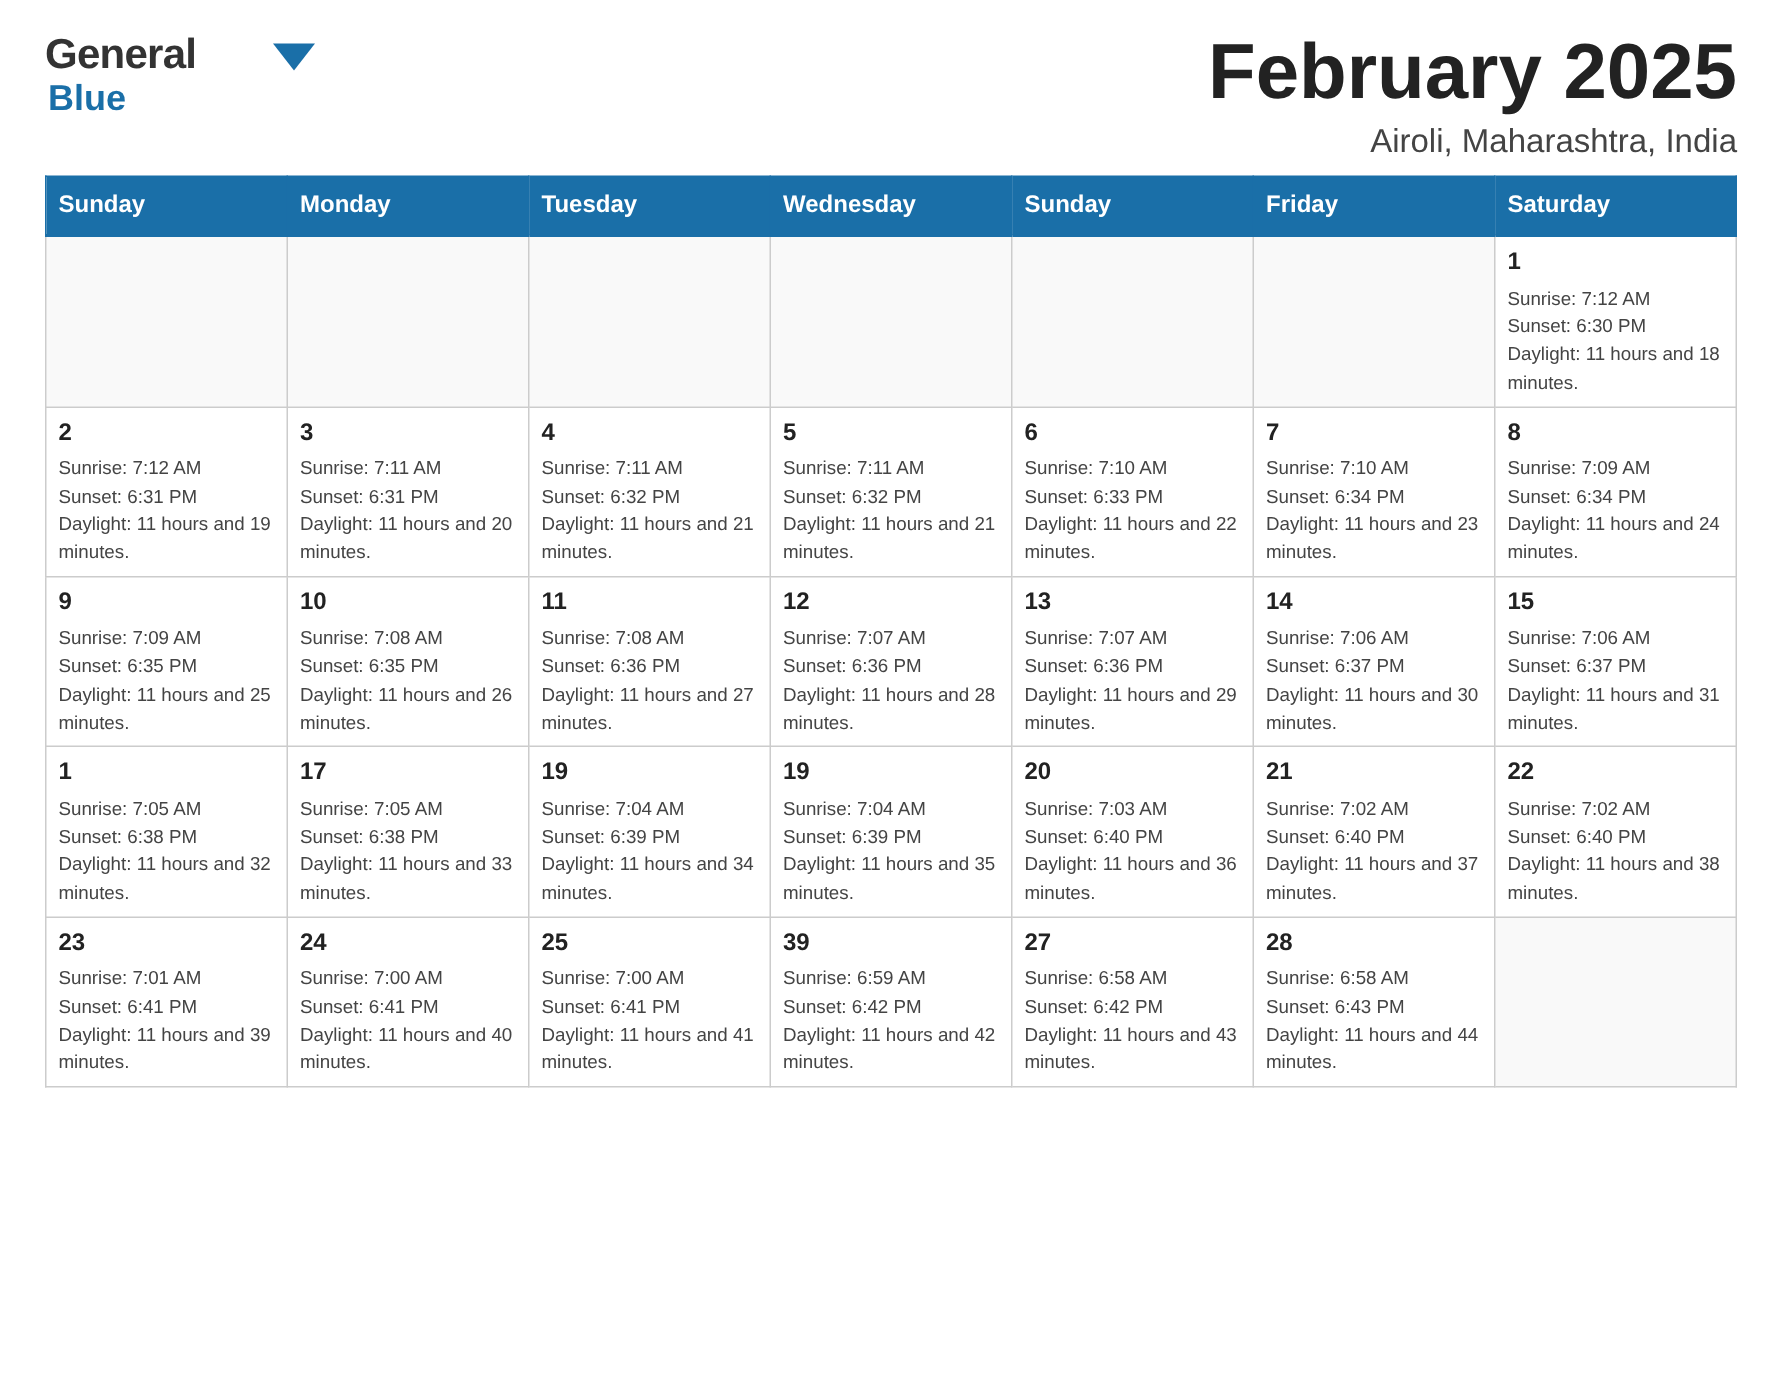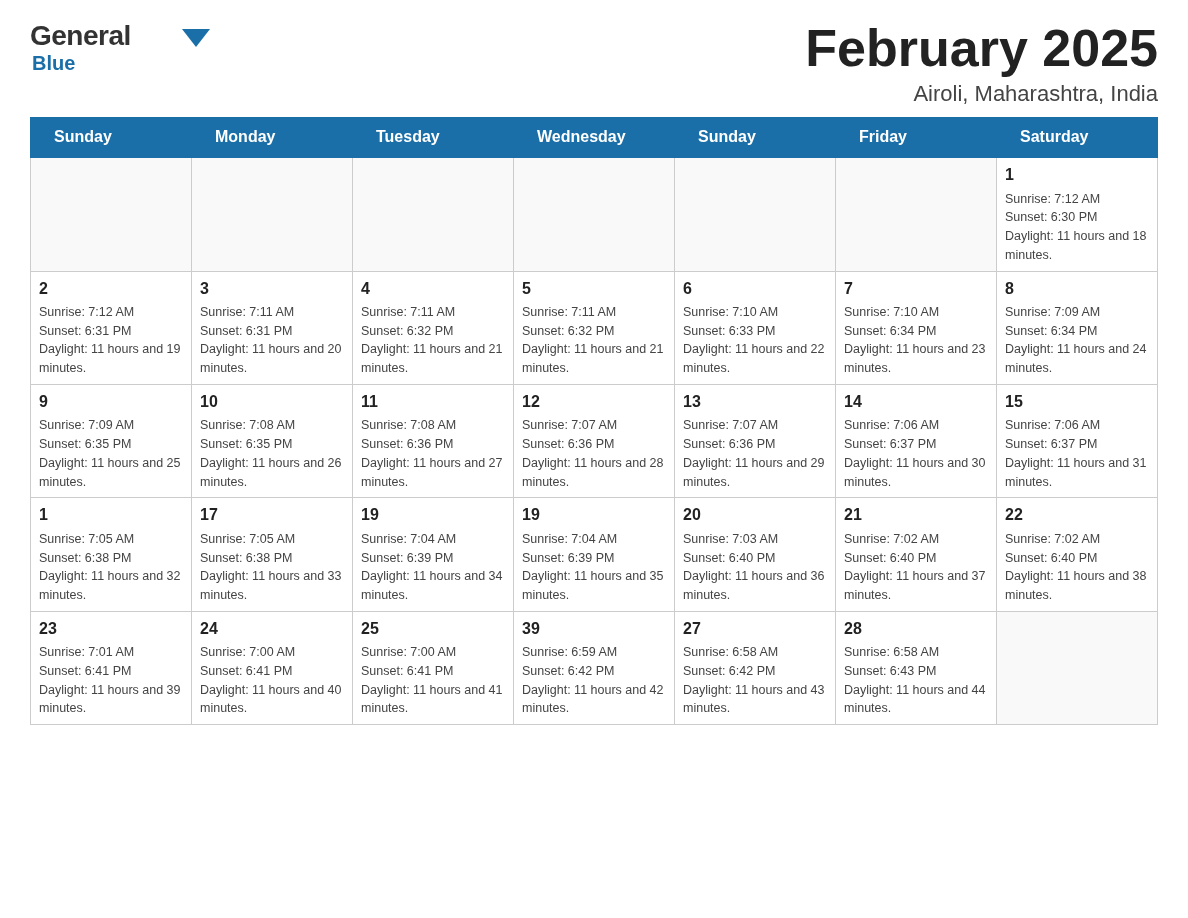--- a/index.html
+++ b/index.html
@@ -35,21 +35,21 @@
     .logo-triangle {
       width: 0;
       height: 0;
       border-left: 14px solid transparent;
       border-right: 14px solid transparent;
       border-top: 18px solid #1a6fa8;
       margin-left: 3px;
       margin-top: 4px;
     }
     .logo-blue {
-      font-size: 20px;
+      font-size: 24px;
       font-weight: bold;
       color: #1a6fa8;
       margin-left: 2px;
     }
     .title-block {
       text-align: right;
     }
     .title-block h1 {
       font-size: 52px;
       font-weight: 900;
@@ -65,21 +65,21 @@
     .calendar {
       width: 100%;
       border-collapse: collapse;
       margin-top: 10px;
     }
     .calendar thead th {
       background: #1a6fa8;
       color: #fff;
       font-size: 16px;
       font-weight: bold;
-      padding: 10px 23px;
+      padding: 10px 8px;
       text-align: left;
       border: 1px solid #1a6fa8;
     }
     .calendar tbody td {
       vertical-align: top;
       border: 1px solid #ccc;
       padding: 6px 8px;
       width: calc(100% / 7);
       min-height: 100px;
       font-size: 13px;

